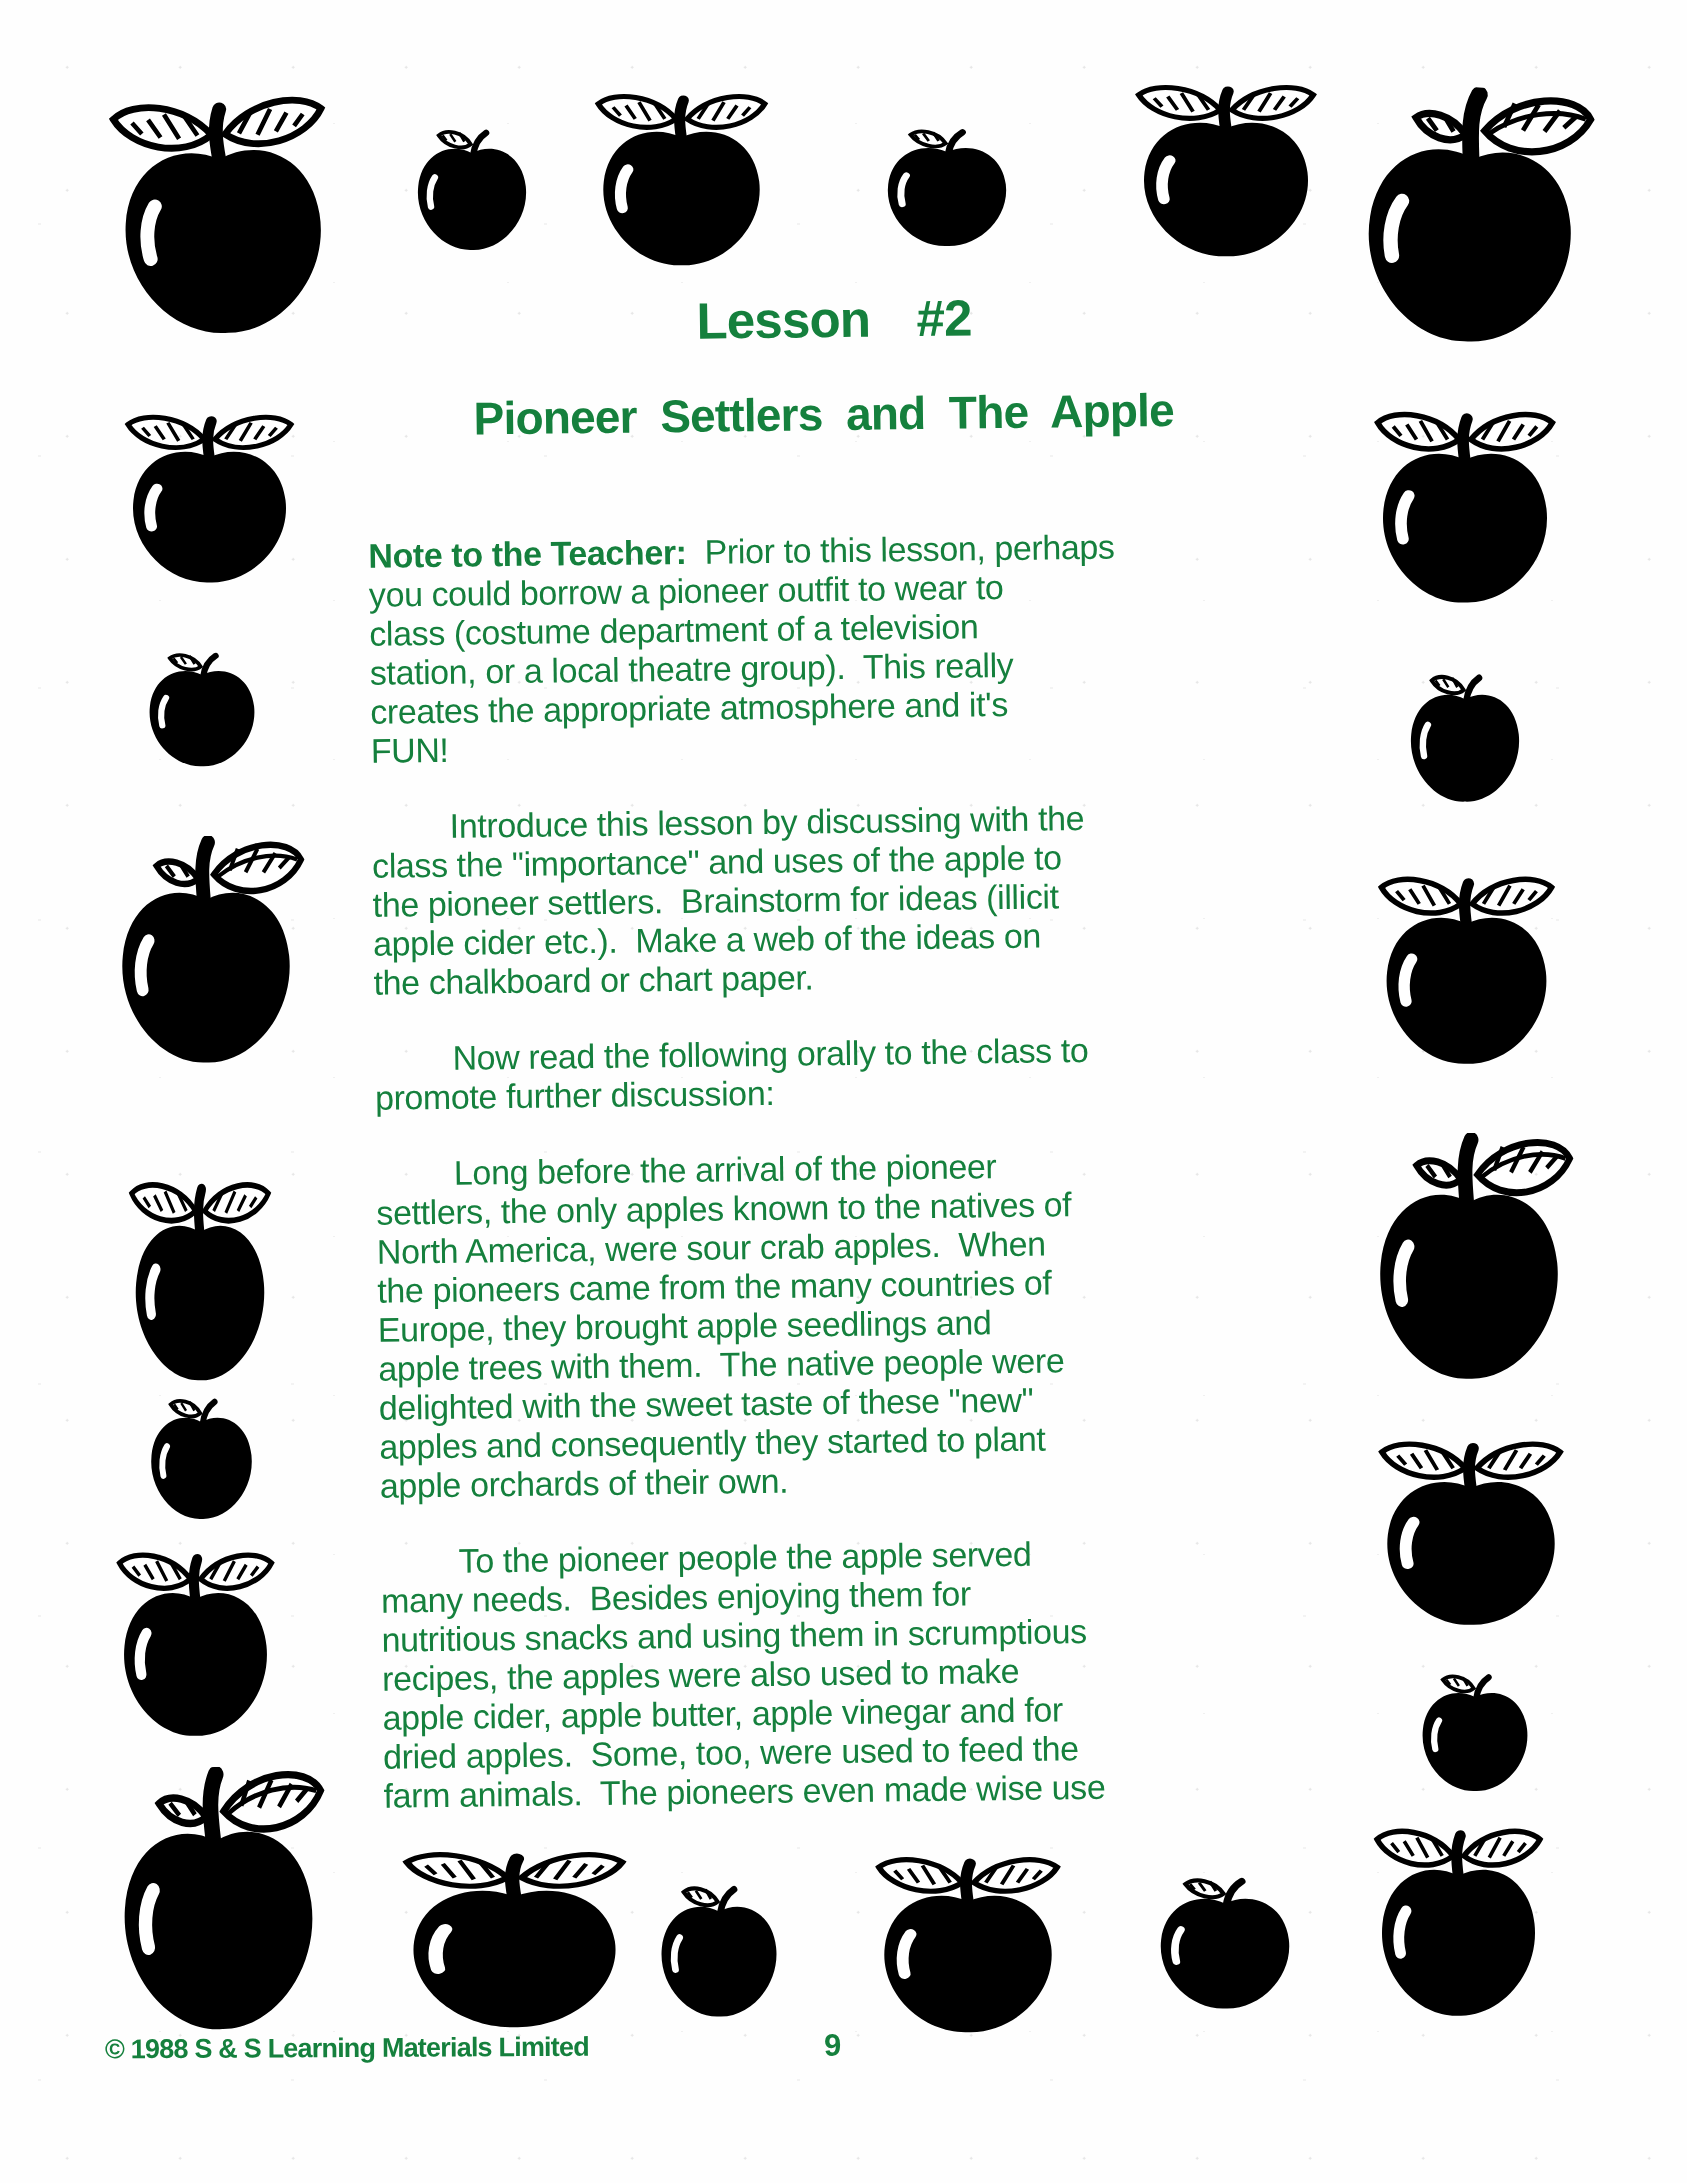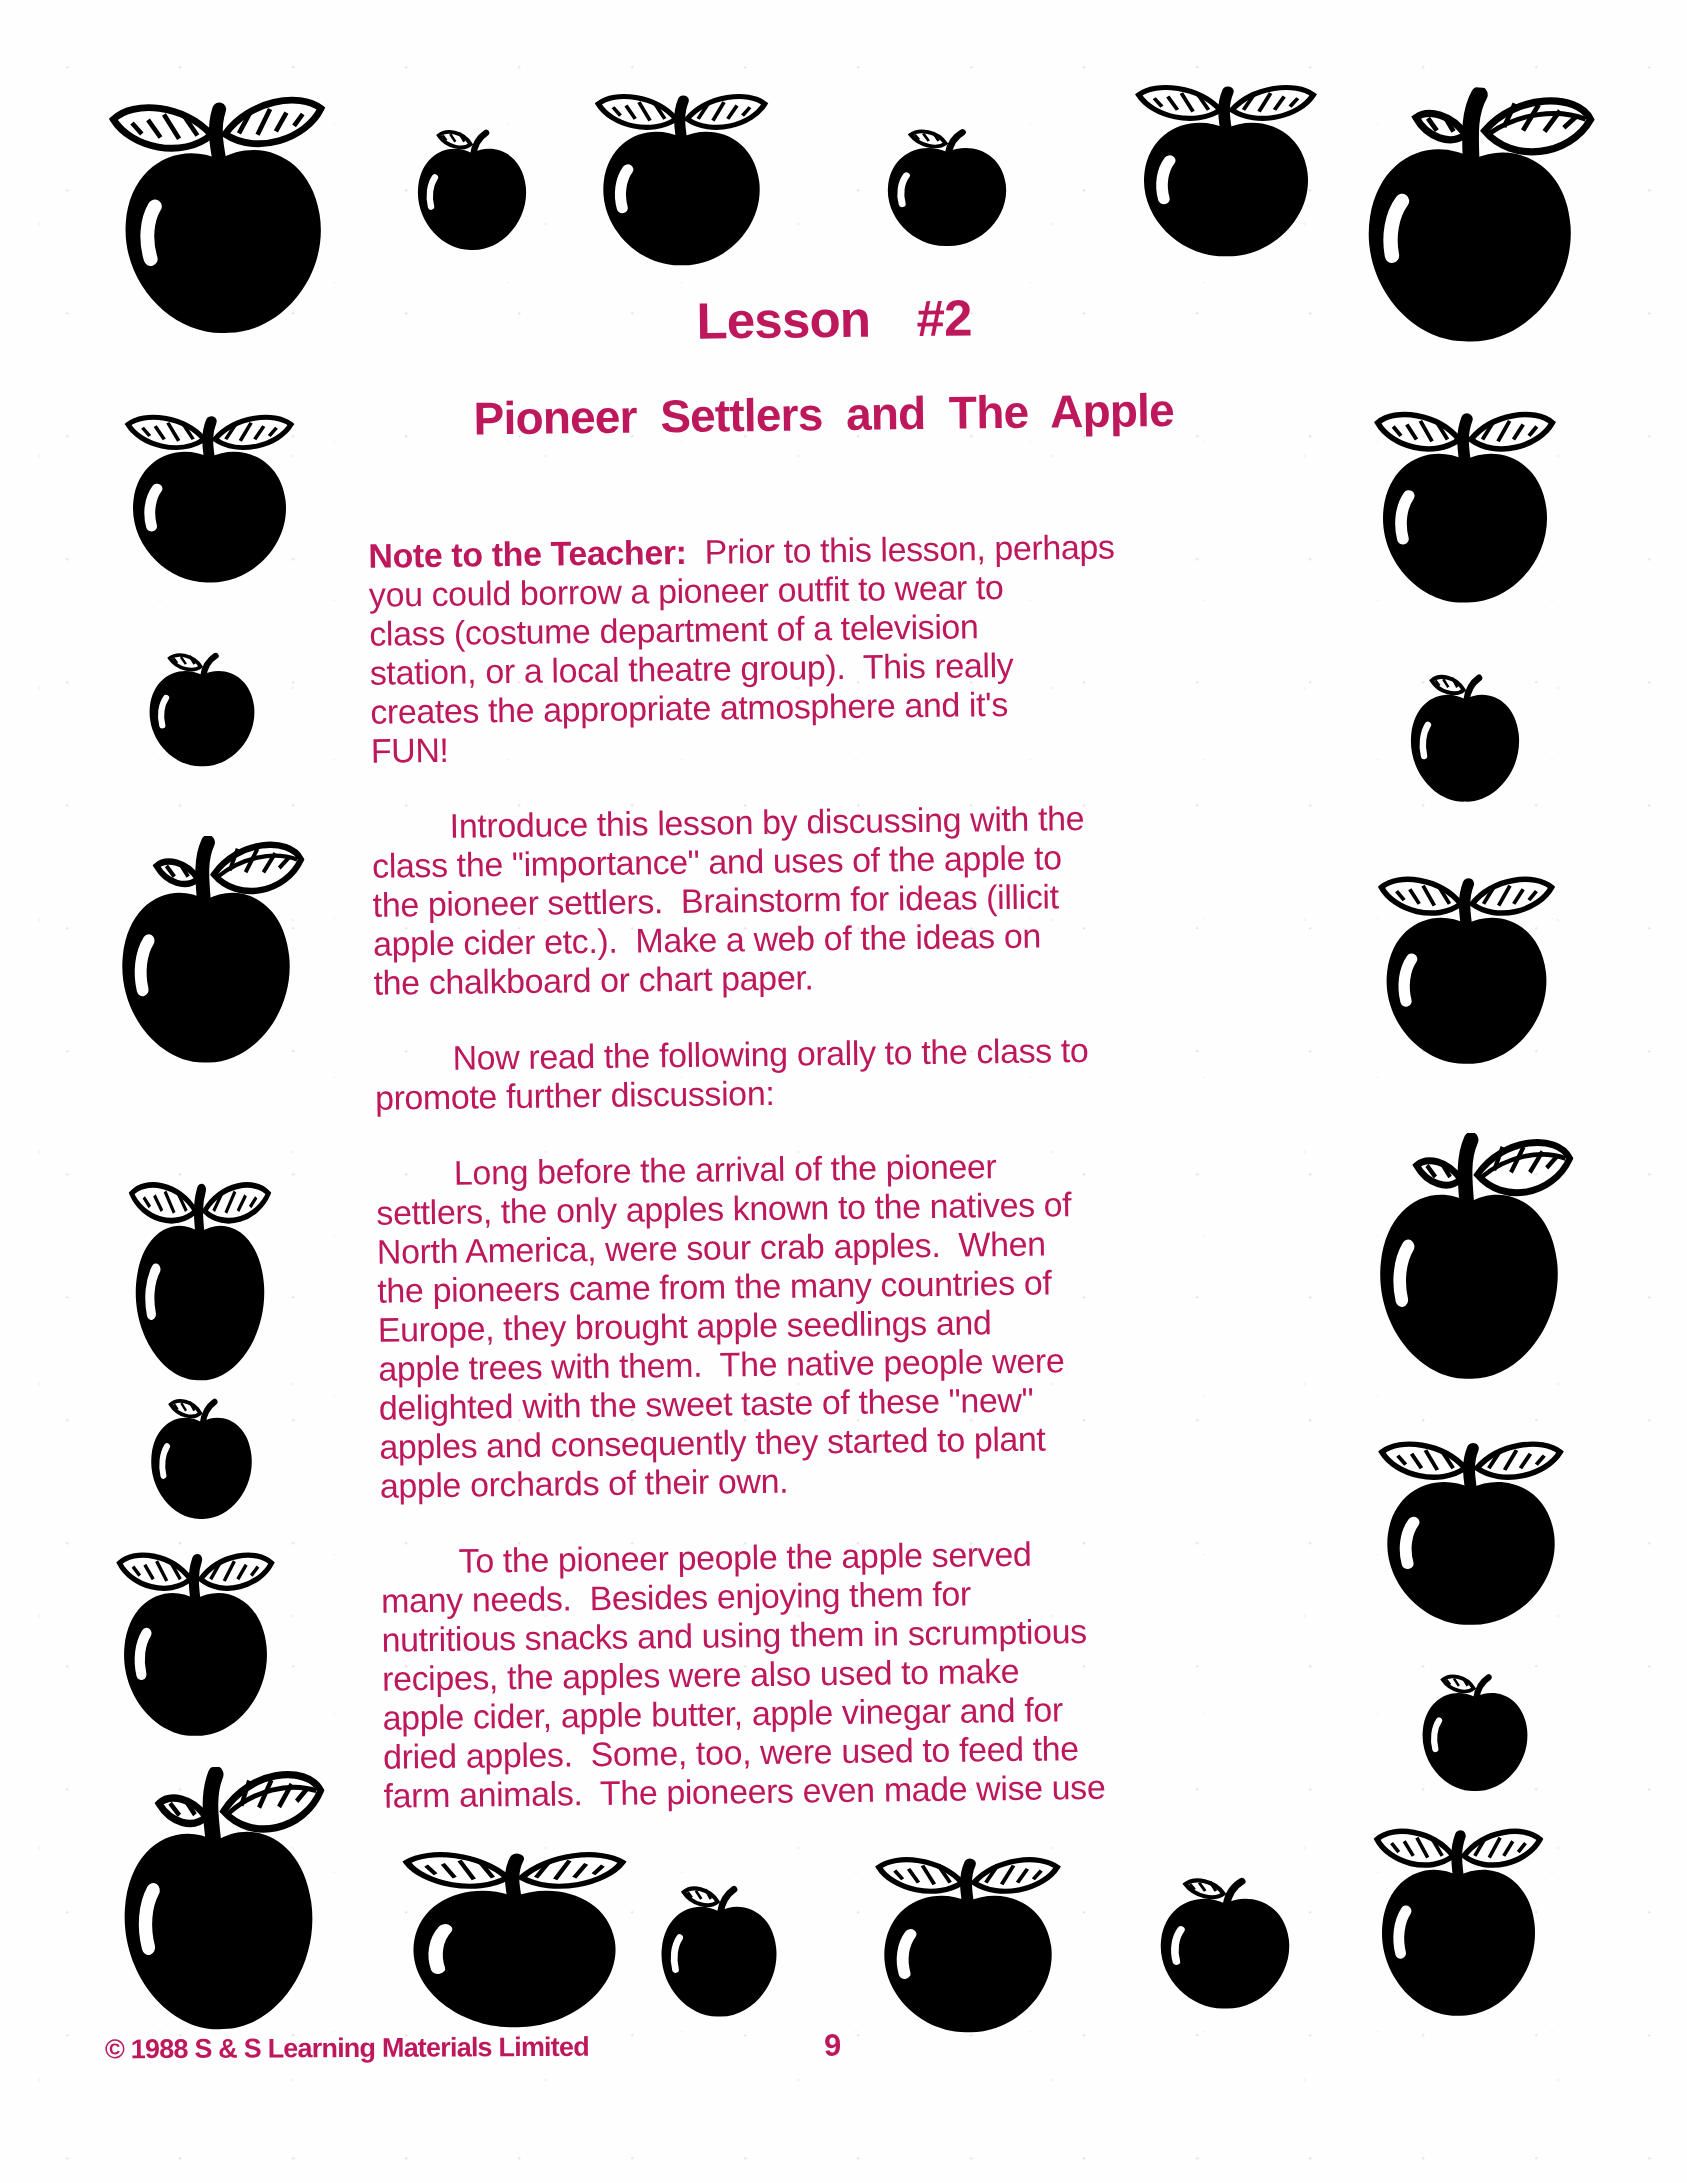--- a/index.html
+++ b/index.html
@@ -1,20 +1,20 @@
 <!DOCTYPE html>
 <html style="font-size:13px"><head>
 <meta charset="utf-8">
 <style>
   html,body{margin:0;padding:0;background:#e8e8e6;}
   .page{
     position:relative;width:1687px;height:2183px;overflow:hidden;
     background:#fefefe;
     font-family:"Liberation Sans","DejaVu Sans",sans-serif;
-    color:#be185d;
+    color:#15803d;
   }
   
   .noise{
     position:absolute;inset:0;pointer-events:none;
     background-image:
       radial-gradient(rgba(0,0,0,.18) 1px, transparent 1.3px),
       radial-gradient(rgba(0,0,0,.10) 0.8px, transparent 1.2px),
       radial-gradient(rgba(0,0,0,.08) 1.2px, transparent 1.6px);
     background-size:113px 123px, 174px 159px, 253px 232px;
     background-position:10.7px 5.8px, 73px 44px, 166px 108px;

